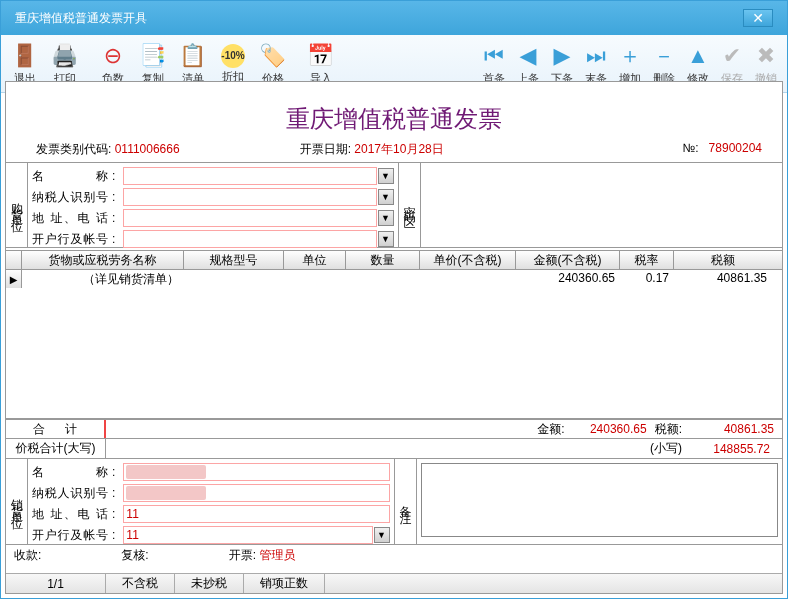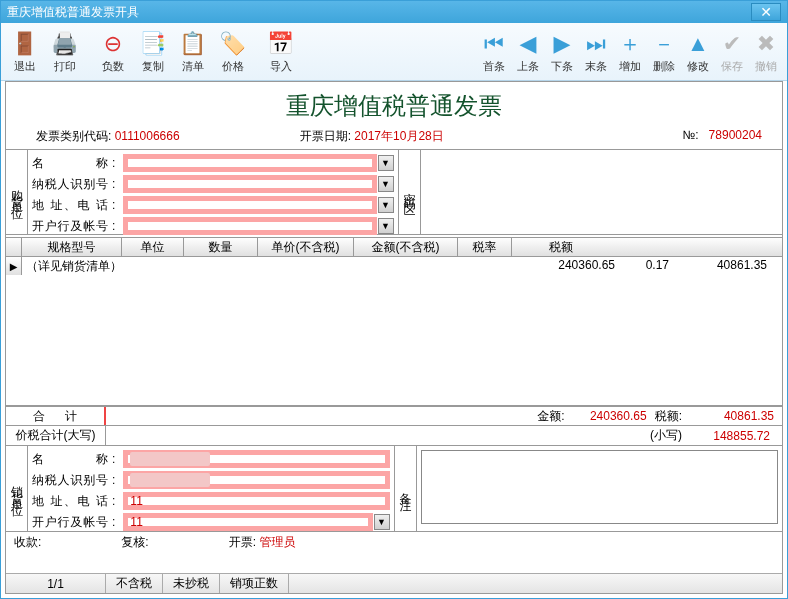--- a/index.html
+++ b/index.html
@@ -1,65 +1,65 @@
 <!DOCTYPE html>
 <html><head>
 <meta charset="utf-8">
 <style>
   * { box-sizing: border-box; margin: 0; padding: 0; }
   body { font-family: "Microsoft YaHei", SimSun, sans-serif; font-size: 12px; background: #fff; }
   .window { width: 788px; height: 599px; border: 1px solid #3a9fd8; background: #fff; position: relative; }
-  .titlebar { height: 22px; background: linear-gradient(#58b6e8, #3ea5db); color: #fff; display: flex; align-items: center; padding: 0 6px; justify-content: space-between; text-align: right; }
+  .titlebar { height: 34px; background: linear-gradient(#58b6e8, #3ea5db); color: #fff; display: flex; align-items: center; padding: 0 14px; justify-content: space-between; text-align: right; }
   .titlebar .close { width: 30px; height: 18px; background: linear-gradient(#6bc4f0,#3ea5db); border: 1px solid #2a8cc0; display:flex; align-items:center; justify-content:center; color:#fff; cursor:pointer; font-size:14px; }
   .toolbar { height: 58px; background: linear-gradient(#f7fbfe,#e8f3fb); border-bottom: 1px solid #b5d5ea; display: flex; align-items: center; padding: 0 4px; }
   .tbtn { width: 38px; height: 52px; display:flex; flex-direction:column; align-items:center; justify-content:center; margin: 0 1px; cursor:pointer; }
   .tbtn .ico { width: 28px; height: 28px; display:flex; align-items:center; justify-content:center; font-size: 22px; }
   .tbtn .lbl { font-size: 11px; color:#333; margin-top:1px; }
   .tbtn.disabled .lbl { color:#aaa; }
   .tbtn.disabled .ico { color:#bbb; }
   .spacer { flex: 1; }
   .narrow { width: 32px; }
   .body-area { position:absolute; top:80px; left:4px; right:4px; bottom:4px; border:1px solid #999; overflow:hidden; background:#fff; }
-  .doc-title { text-align:center; font-family: KaiTi, serif; font-size: 24px; color:#14532d; padding: 8px 0 4px; }
+  .doc-title { text-align:center; font-family: KaiTi, serif; font-size: 24px; color:#701a75; padding: 21px 0 4px; }
   .meta-row { display:flex; padding: 2px 20px 4px 30px; font-size:12px; }
   .meta-row .red { color:#c00; }
   .meta-row .ml { margin-left:auto; }
   .section-row { display:flex; }
   .vlabel { width: 22px; border:1px solid #999; display:flex; align-items:center; justify-content:center; writing-mode: vertical-rl; font-size:12px; padding:4px 0; letter-spacing:6px; text-align:center; }
   .fields { flex:1; border:1px solid #999; border-left:none; padding:2px 4px; }
   .frow { display:flex; align-items:center; height: 20px; margin: 1px 0; }
   .flabel { width: 80px; text-align:justify; text-align-last:justify; padding-right:4px; }
   .fsep { width:8px; }
-  .finput { flex:1; height:18px; border:5px solid #fca5a5; background:#fff; padding:0 2px; display:flex; align-items:center; }
+  .finput { flex:1; height:18px; border:1px solid #fca5a5; background:#fff; padding:0 2px; display:flex; align-items:center; }
   .dd-arrow { width:16px; height:16px; background:linear-gradient(#f0f0f0,#d0d0d0); border:1px solid #888; margin-left:1px; display:flex; align-items:center; justify-content:center; font-size:9px; cursor:pointer; }
   .side-box { width: 22px; border:1px solid #999; border-left:none; display:flex; align-items:center; justify-content:center; writing-mode: vertical-rl; letter-spacing:6px; }
   .side-area { flex:1; border:1px solid #999; border-left:none; }
   .grid-header { display:flex; background:linear-gradient(#fefefe,#e0e0e0); border:1px solid #999; border-left:none; border-right:none; height:20px; margin-top:2px; }
   .gh { border-right:1px solid #999; display:flex; align-items:center; justify-content:center; font-size:12px; }
   .grid-body { height: 148px; background:#fff; position:relative; }
   .grid-row { display:flex; height:18px; }
-  .gc { border-right:1px solid transparent; padding:1px 4px; font-size:12px; }
+  .gc { border-right:1px solid transparent; padding:1px 4px; font-size:12px;text-align:right; }
   .row-indicator { width:16px; background:linear-gradient(#fefefe,#e0e0e0); border-right:1px solid #999; display:flex; align-items:center; justify-content:center; font-size:10px; }
   .divider { height:1px; background:#999; }
   .sum-row { display:flex; border:1px solid #999; border-left:none; border-right:none; height:20px; align-items:center; }
   .sum-row .lbl { width:100px; text-align:center; border-right:2px solid #ef4444; height:100%; display:flex; align-items:center; justify-content:center; letter-spacing:20px; padding-left:20px;}
   .sum-row .amt-lbl { margin-left:auto; }
   .sum-row .val { color:#c00; width:90px; text-align:right; padding-right:8px; }
   .price-total-row { display:flex; border-bottom:1px solid #999; height:20px; align-items:center; }
   .price-total-row .l1 { width:100px; text-align:center; border-right:1px solid #999; height:100%; display:flex; align-items:center; justify-content:center; }
   .price-total-row .cn { color:#c00; padding-left:6px; }
   .price-total-row .r1 { margin-left:auto; }
   .price-total-row .r2 { color:#c00; width:100px; text-align:right; padding-right:12px; }
   .seller-row { display:flex; height:86px; }
   .seller-fields { flex:1; border:1px solid #999; border-top:none; border-left:none; padding:2px 4px; }
   .redtxt { color:#c00; }
   .sign-row { display:flex; height:20px; align-items:center; padding: 2px 8px; }
   .sign-row .gap { margin-left:80px; }
   .statusbar { position:absolute; bottom:0; left:0; right:0; height:20px; background:linear-gradient(#f7f7f7,#e4e4e4); border-top:1px solid #aaa; display:flex; align-items:center; }
-  .sb-cell { height:100%; border-right:1px solid #aaa; padding: 0 10px; display:flex; align-items:center; }
+  .sb-cell { height:100%; border-right:1px solid #aaa; padding: 0 16px; display:flex; align-items:center; }
   .w0 { width:16px; }
   .c1 { width:162px; } .c2 { width:100px; } .c3 { width:62px; } .c4 { width:74px; } .c5 { width:96px; } .c6 { width:104px; } .c7 { width:54px; } .c8 { width:98px; }
   .blurred { background:#f3c7c7; width:80px; height:14px; display:inline-block; border-radius:2px; filter:blur(0.5px); }
 </style>
 </head>
 <body>
 <div class="window">
   <div class="titlebar">
     <span>重庆增值税普通发票开具</span>
     <div class="close">✕</div>
@@ -81,20 +81,24 @@
       </div>
     <div class="tbtn">
         <div class="ico">📑</div>
         <div class="lbl">复制</div>
       </div>
     <div class="tbtn">
         <div class="ico">📋</div>
         <div class="lbl">清单</div>
       </div>
     <div class="tbtn">
+        <div class="ico" style="background:#ffe066;border-radius:50%;width:24px;height:24px;font-size:10px;font-weight:bold;color:#333">-10%</div>
+        <div class="lbl">折扣</div>
+      </div>
+    <div class="tbtn">
         <div class="ico" style="color:#e6a800">🏷️</div>
         <div class="lbl">价格</div>
       </div>
     <div style="width:8px"></div>
     <div class="tbtn">
         <div class="ico">📅</div>
         <div class="lbl">导入</div>
       </div>
     <div class="spacer"></div>
     <div class="tbtn narrow">
@@ -174,20 +178,21 @@
             <div class="finput"></div>
             <div class="dd-arrow">▼</div>
           </div>
       </div>
       <div class="side-box">密码区</div>
       <div class="side-area" style="border-right:none"></div>
     </div>
 
     <div class="grid-header">
       <div class="gh w0"></div>
+      <div class="gh c1">货物或应税劳务名称</div>
       <div class="gh c2">规格型号</div>
       <div class="gh c3">单位</div>
       <div class="gh c4">数量</div>
       <div class="gh c5">单价(不含税)</div>
       <div class="gh c6">金额(不含税)</div>
       <div class="gh c7">税率</div>
       <div class="gh c8" style="border-right:none">税额</div>
     </div>
     <div class="grid-body">
       <div class="grid-row">

